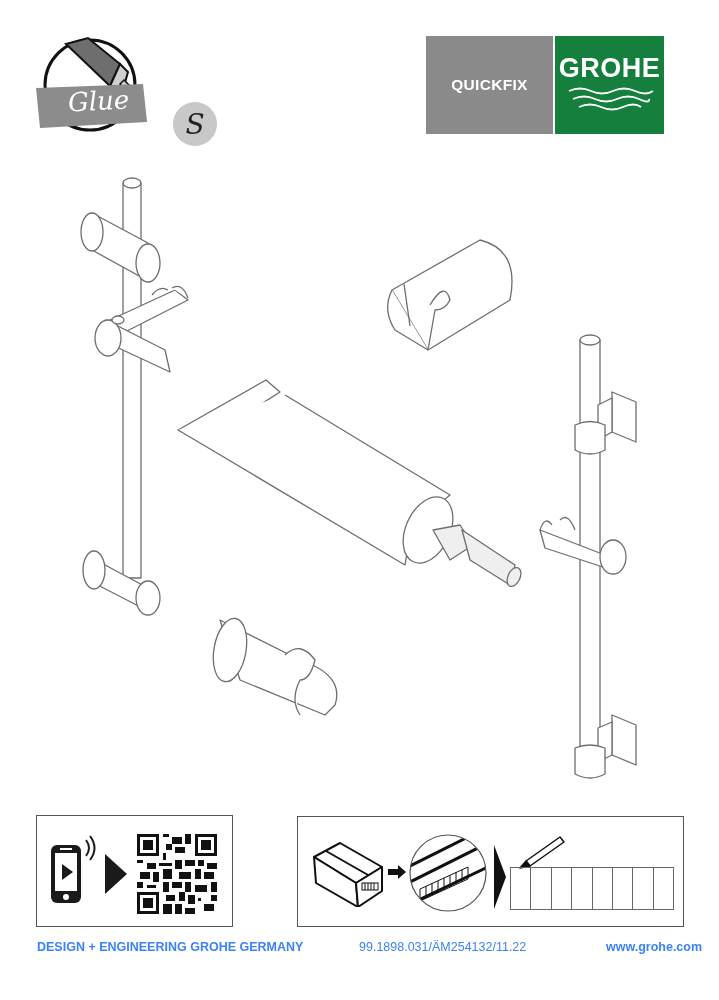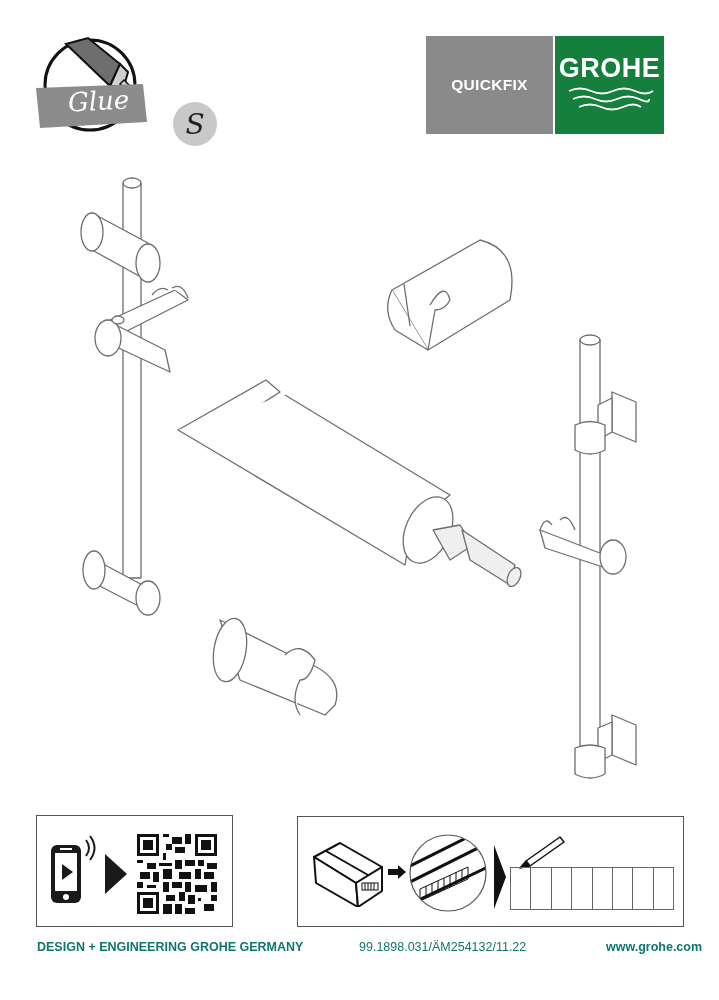--- a/index.html
+++ b/index.html
@@ -5,21 +5,21 @@
   html, body { margin:0; padding:0; background:#ffffff; }
   body { width:719px; height:1000px; position:relative; overflow:hidden; font-family:"Liberation Sans", sans-serif; }
   .abs { position:absolute; }
   .brand-block { position:absolute; top:36px; height:98px; display:flex; align-items:center; justify-content:center; color:#fff; }
   #quickfix { left:426px; width:127px; background:#8a8a8a; font-weight:bold; font-size:15.5px; letter-spacing:0.3px; }
   #grohe { left:555px; width:109px; background:#15803d; flex-direction:column; }
   #grohe .word { font-weight:bold; font-size:27px; letter-spacing:0.5px; line-height:1; margin-top:-4px; }
   .box { position:absolute; border:1.5px solid #555; background:#fff; }
   #box-app { left:36px; top:815px; width:195px; height:110px; }
   #box-reg { left:297px; top:816px; width:385px; height:109px; }
-  .footer { position:absolute; top:940px; font-size:12.5px; color:#0f766e; white-space:nowrap; }
+  .footer { position:absolute; top:940px; font-size:12.5px; color:#3b82f6; white-space:nowrap; }
   #f-left { left:37px; font-weight:bold; }
   #f-mid { left:359px; font-weight:normal;text-align:center; }
   #f-right { left:574px; font-weight:bold;margin-left:32px; }
   svg { display:block; }
 </style>
 </head>
 <body>
 
 <div class="abs" style="left:30px;top:28px;width:135px;height:115px;">
   <svg width="135" height="115" viewBox="0 0 135 115">

